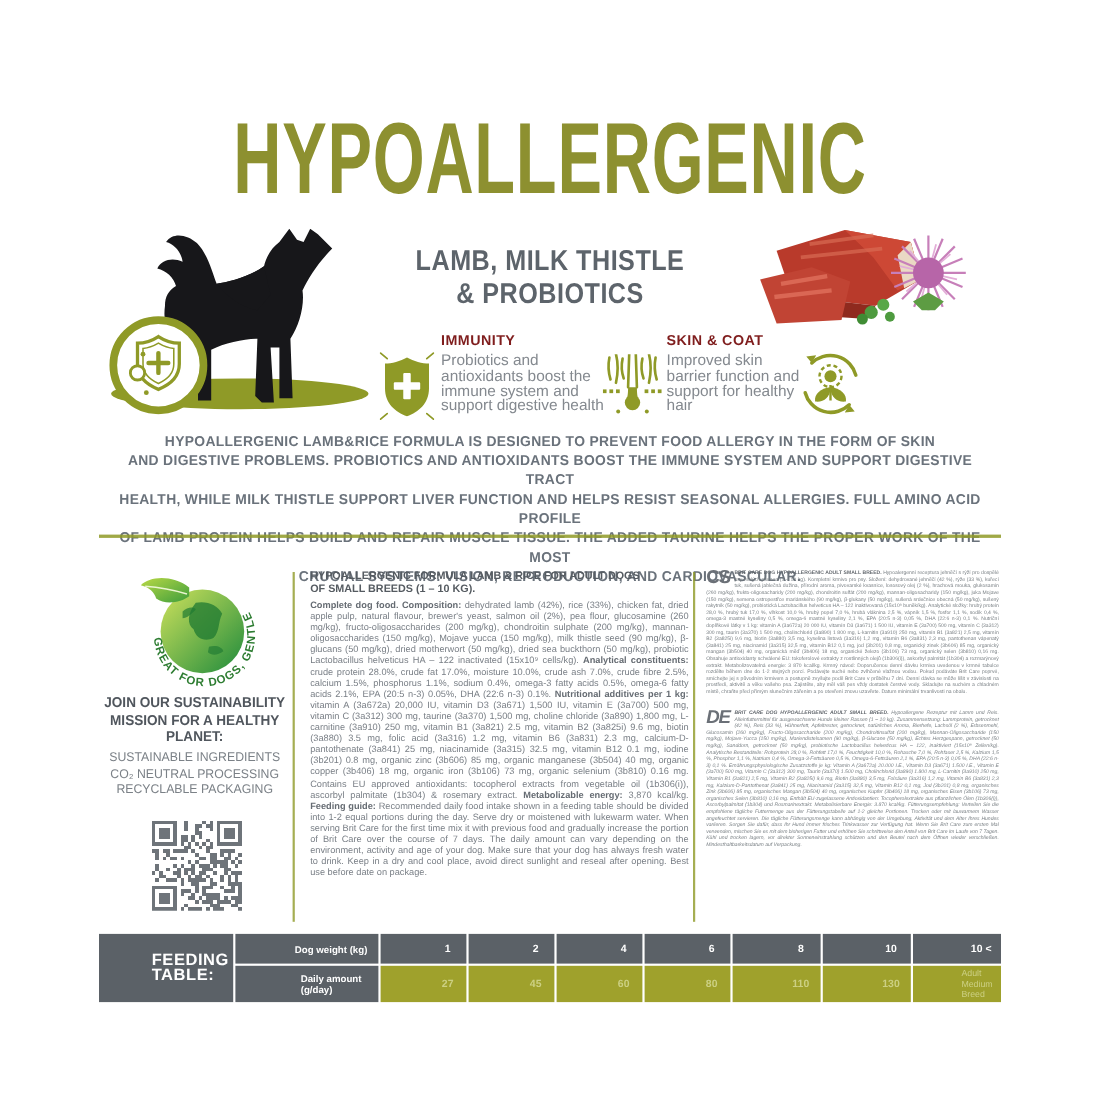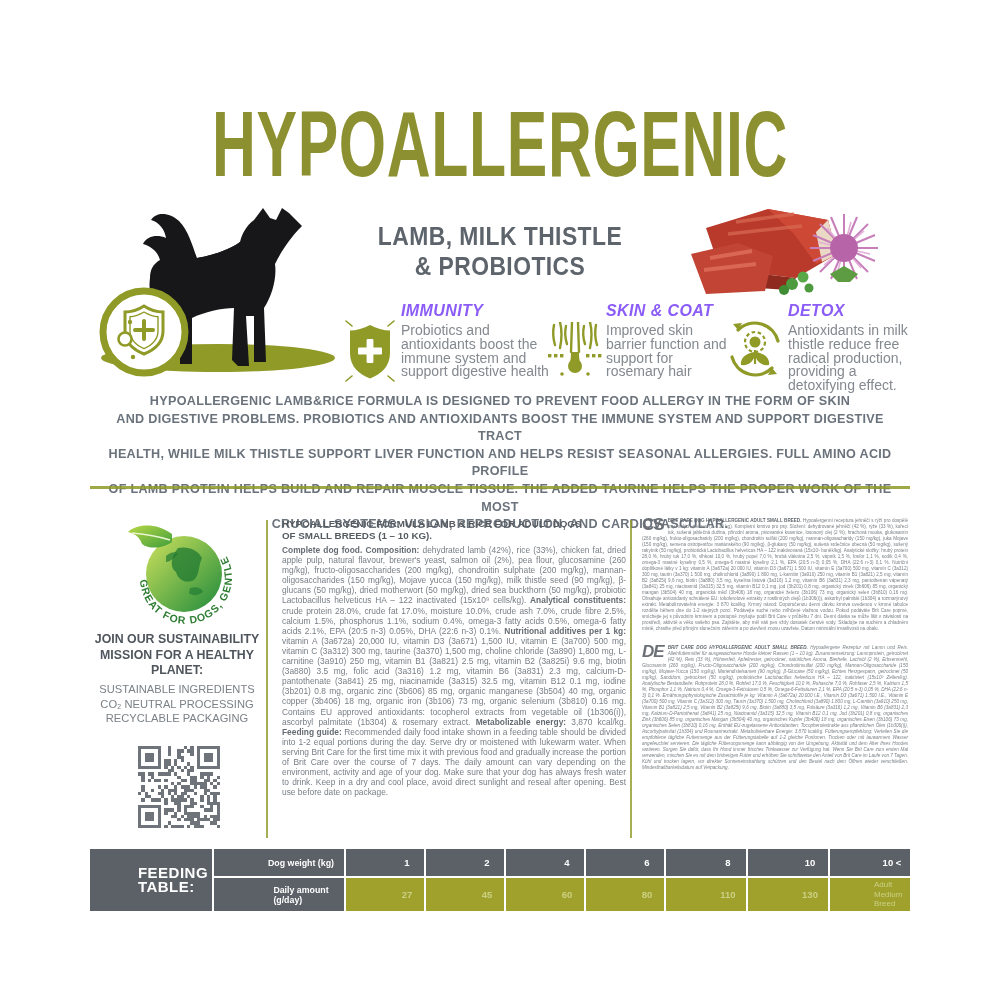--- a/index.html
+++ b/index.html
@@ -8,21 +8,21 @@
   .abs{position:absolute;}
   
   #main-title{left:0;top:98px;width:1000px;text-align:center;
     font-size:92px;font-weight:bold;line-height:92px;color:var(--title-olive);
     transform:scaleX(0.66);transform-origin:center;letter-spacing:1px;white-space:nowrap;}
   #subtitle{left:0;top:221px;width:1000px;text-align:center;font-size:26px;font-weight:bold;
     line-height:30px;color:#5d646b;transform:scaleX(0.88);transform-origin:center;
     letter-spacing:.5px;white-space:pre-line;}
   
   .benefit{top:302px;}
-  .benefit h3{margin:0 0 4px 0;font-size:16px;letter-spacing:.4px;color:#8b5cf6;font-style:italic;}
+  .benefit h3{margin:0 0 4px 0;font-size:13px;letter-spacing:.4px;color:#7f1d1d;}
   .benefit p{margin:0;font-size:14px;line-height:13.8px;color:#84898f;}
   .benefit .txt{margin-left:0;}
   
   #intro{left:90px;top:392px;width:820px;text-align:center;font-size:13px;font-weight:bold;
     line-height:17.6px;color:#6a727b;letter-spacing:.3px;transform:scaleX(.97);
     transform-origin:center;white-space:pre-line;}
   #rule{left:90px;top:486px;width:820px;height:3px;background:var(--accent-olive);opacity:.85;}
   
   .vdiv{top:520px;width:2px;height:318px;background:var(--accent-olive);opacity:.8;}
   #sus-heading{left:88px;top:631px;width:178px;text-align:center;font-size:13px;font-weight:bold;
@@ -173,42 +173,38 @@
           <rect x="12" y="32" width="3.4" height="3.4"></rect>
         <rect x="38" y="32" width="3.4" height="3.4"></rect>
           <rect x="44" y="32" width="3.4" height="3.4"></rect>
           <rect x="50" y="32" width="3.4" height="3.4"></rect>
         <circle cx="14" cy="52" r="1.8"></circle>
           <circle cx="40" cy="52" r="1.8"></circle>
       </g>
     </svg>
     <div class="txt" style="margin-left:58px;width:122px;">
       <h3>SKIN &amp; COAT</h3>
-      <p>Improved skin barrier function and support for rosemary hair</p>
+      <p>Improved skin barrier function and support for healthy hair</p>
     </div>
   </div>
 
   <div class="abs benefit" style="left:726px;width:185px;">
     <svg class="abs" style="left:0;top:18px;" width="58" height="58" viewBox="0 0 58 58">
       <g stroke="#8f9a27" stroke-width="3.2" fill="none" stroke-linecap="round">
         <path d="M52 21 A 24 24 0 0 0 12 10"></path>
         <path d="M6 37 A 24 24 0 0 0 46 48"></path>
       </g>
       <path d="M12 10 L7 4 L16 3 Z" fill="#8f9a27"></path>
       <path d="M46 48 L51 54 L42 55 Z" fill="#8f9a27"></path>
       <circle cx="29" cy="22" r="5.5" fill="#8f9a27"></circle>
       <circle cx="29" cy="22" r="10" fill="none" stroke="#8f9a27" stroke-width="2.2" stroke-dasharray="3.6 2.6"></circle>
       <path d="M29 32 C20 33 14 38 15 45 C23 46 28 41 29 34 Z" fill="#8f9a27"></path>
       <path d="M29 32 C38 33 44 38 43 45 C35 46 30 41 29 34 Z" fill="#8f9a27"></path>
       <line x1="29" y1="30" x2="29" y2="44" stroke="#8f9a27" stroke-width="2.2"></line>
     </svg>
-    <div class="txt" style="margin-left:62px;width:123px;">
-      <h3>DETOX</h3>
-      <p>Antioxidants in milk thistle reduce free radical production, providing a detoxifying effect.</p>
-    </div>
   </div>
 
   <div class="abs" id="intro">HYPOALLERGENIC LAMB&amp;RICE FORMULA IS DESIGNED TO PREVENT FOOD ALLERGY IN THE FORM OF SKIN
 AND DIGESTIVE PROBLEMS. PROBIOTICS AND ANTIOXIDANTS BOOST THE IMMUNE SYSTEM AND SUPPORT DIGESTIVE TRACT
 HEALTH, WHILE MILK THISTLE SUPPORT LIVER FUNCTION AND HELPS RESIST SEASONAL ALLERGIES. FULL AMINO ACID PROFILE
 OF LAMB PROTEIN HELPS BUILD AND REPAIR MUSCLE TISSUE. THE ADDED TAURINE HELPS THE PROPER WORK OF THE MOST
 CRUCIAL SYSTEMS: VISION, REPRODUCTION, AND CARDIOVASCULAR.</div>
   <div class="abs" id="rule"></div>
 
   <svg class="abs" style="left:106px;top:518px;" width="152" height="118" viewBox="0 0 152 118">

